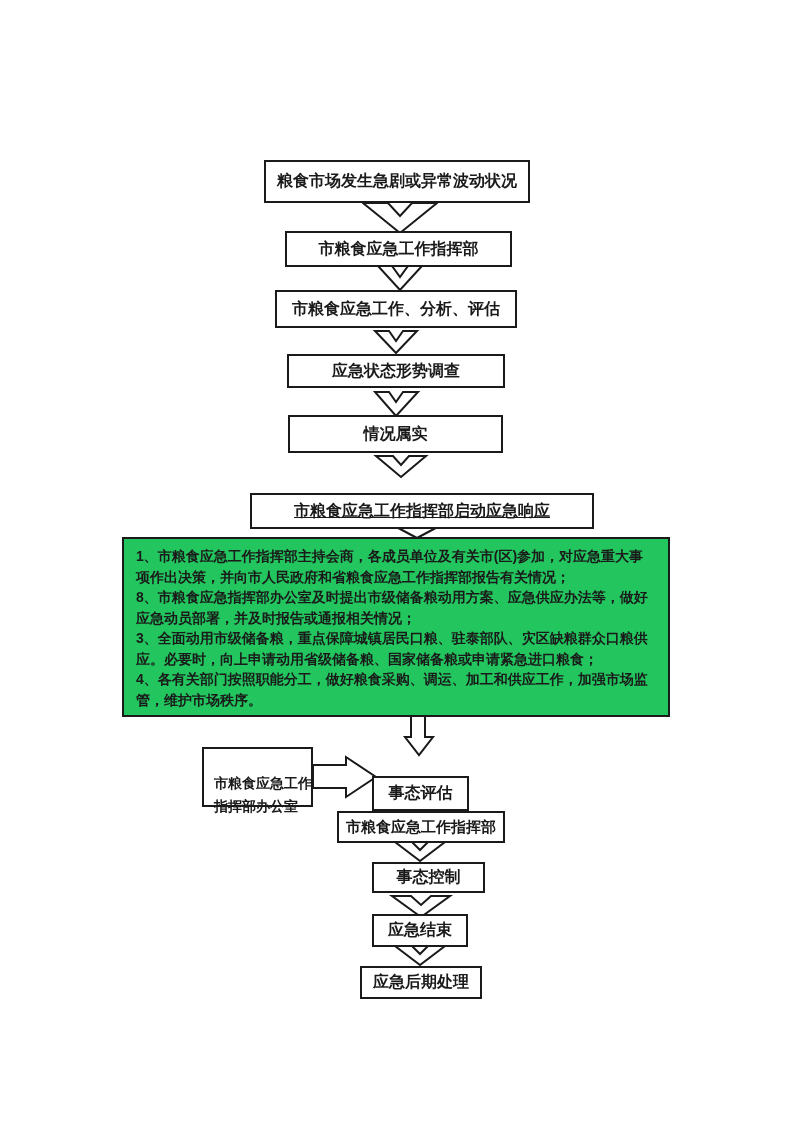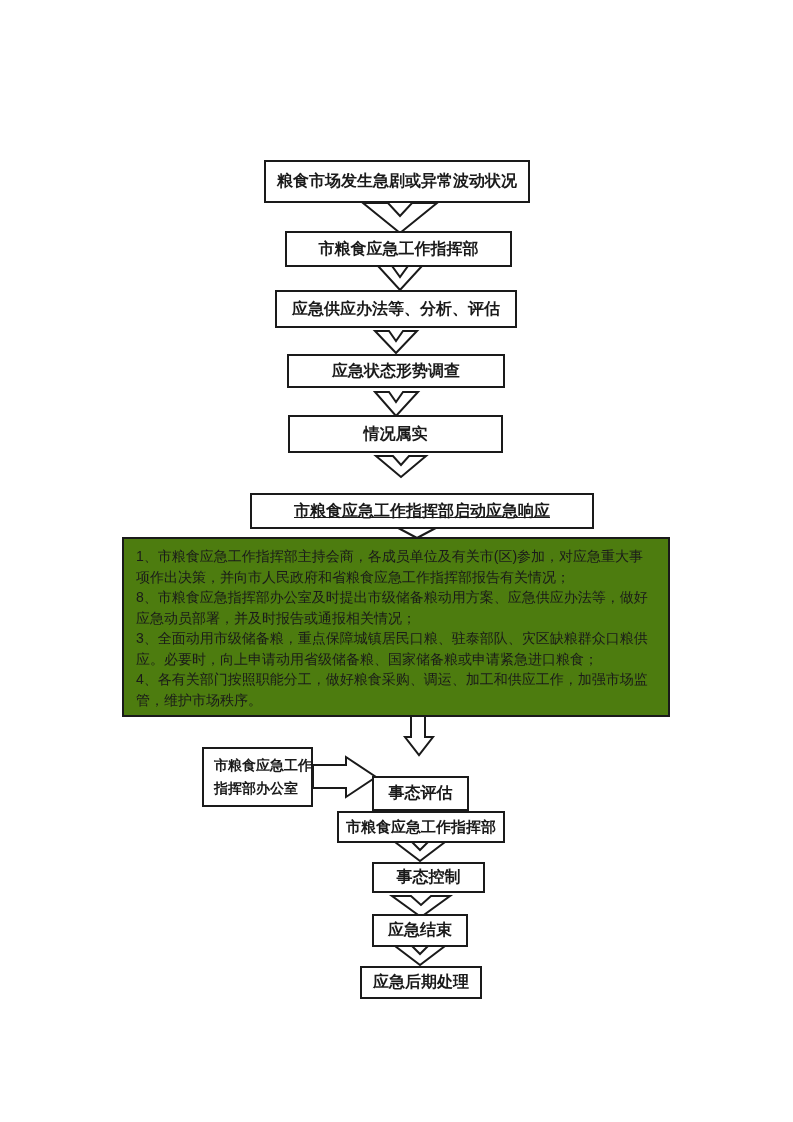--- a/index.html
+++ b/index.html
@@ -36,38 +36,38 @@
     font-weight: bold;
     font-size: 16px;
     line-height: 1.15;
     white-space: nowrap;
   }
   .fbox.sm { font-size: 15px; }
   .detail-box {
     position: absolute;
     box-sizing: border-box;
     border: 2px solid #1a1a1a;
-    background: #4d7c0f;
+    background: #22c55e;
     padding: 7px 12px 6px 12px;
     font-size: 14px;
-    font-weight: normal;
+    font-weight: bold;
     line-height: 20.5px;
     text-align: left;
     white-space: normal;
   }
   .detail-box .detail-line {
     margin: 0;
     word-break: break-all;
   }
   .office-box {
     position: absolute;
     box-sizing: border-box;
     border: 2px solid #1a1a1a;
     background: #ffffff;
-    padding: 5px 4px 0 10px;
+    padding: 23px 4px 0 10px;
     font-size: 14px;
     font-weight: bold;
     line-height: 23px;
     text-align: left;
     white-space: nowrap;
   }
 </style>
 </head>
 <body>
 
@@ -85,21 +85,21 @@
     <polygon points="400,793 413,793 420,801 427,793 440,793 420,811"></polygon>
     <polygon points="395,842 412,842 420,850 428,842 445,842 420,861"></polygon>
     <polygon points="392,896 411,896 421,905 431,896 450,896 421,917"></polygon>
     <polygon points="395,946 412,946 420,954 428,946 445,946 420,965"></polygon>
   </svg>
 
   <div class="fbox" style="left:264px; top:160px; width:266px; height:43px;">粮食市场发生急剧或异常波动状况</div>
 
   <div class="fbox" style="left:285px; top:231px; width:227px; height:36px;">市粮食应急工作指挥部</div>
 
-  <div class="fbox" style="left:275px; top:290px; width:242px; height:38px;">应急供应办法等、分析、评估</div>
+  <div class="fbox" style="left:275px; top:290px; width:242px; height:38px;">市粮食应急工作、分析、评估</div>
 
   <div class="fbox" style="left:287px; top:354px; width:218px; height:34px;">应急状态形势调查</div>
 
   <div class="fbox" style="left:288px; top:415px; width:215px; height:38px;">情况属实</div>
 
   <div class="fbox" style="left:250px; top:493px; width:344px; height:36px;text-decoration:underline;">市粮食应急工作指挥部启动应急响应</div>
 
   <div class="detail-box" style="left:122px; top:537px; width:548px; height:180px;">
     <p class="detail-line">1、市粮食应急工作指挥部主持会商，各成员单位及有关市(区)参加，对应急重大事项作出决策，并向市人民政府和省粮食应急工作指挥部报告有关情况；</p>
     <p class="detail-line">8、市粮食应急指挥部办公室及时提出市级储备粮动用方案、应急供应办法等，做好应急动员部署，并及时报告或通报相关情况；</p>

